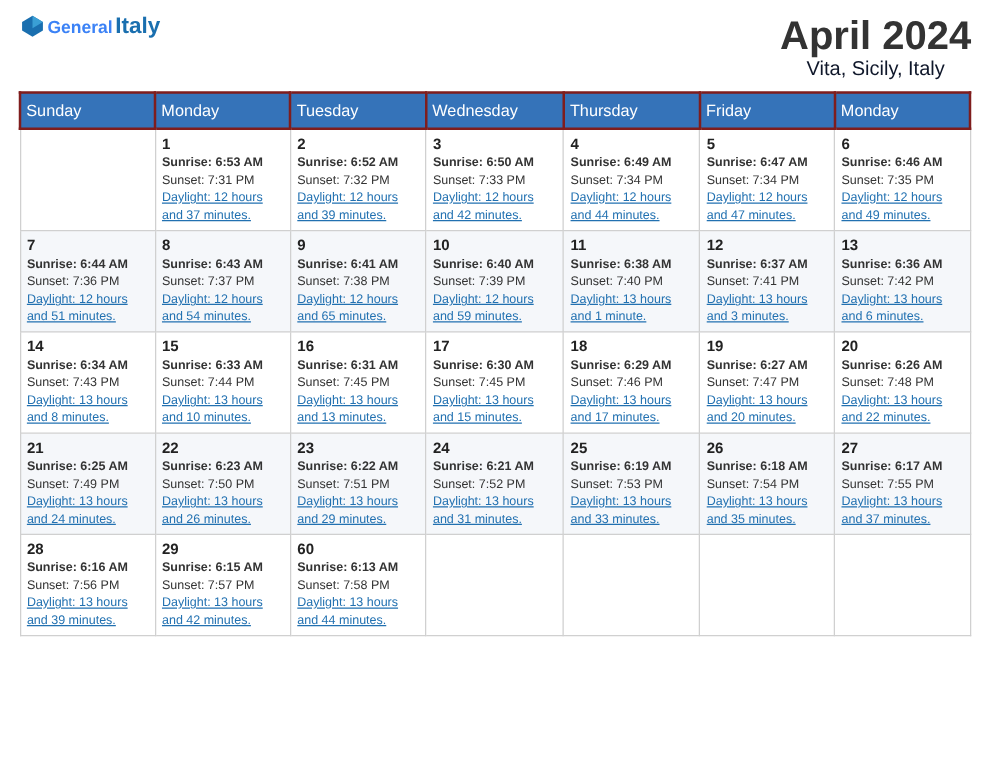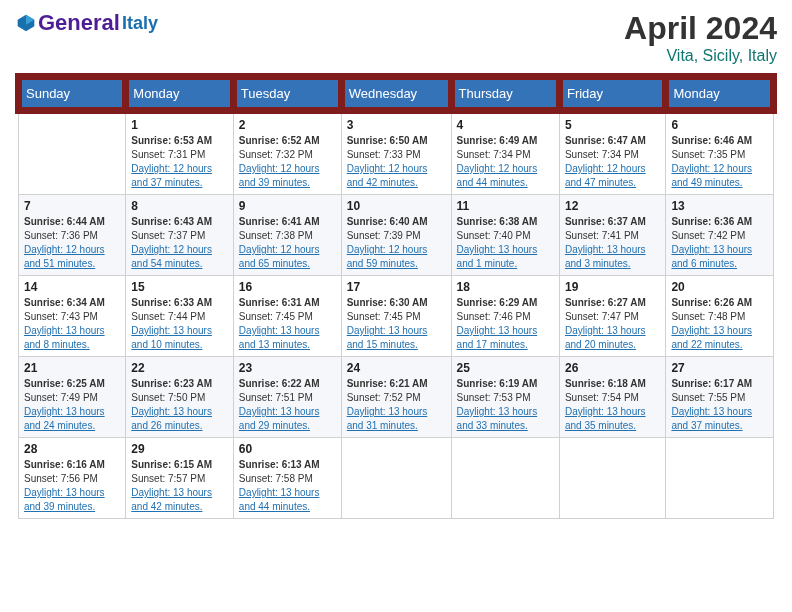--- a/index.html
+++ b/index.html
@@ -30,35 +30,36 @@
       text-align: right;
       margin-left: 20px;
     }
     .month-title {
       font-size: 32px;
       font-weight: bold;
       color: #333;
     }
     .location-title {
       font-size: 16px;
-      color: #0f766e;
+      color: #0f172a;
+      text-align: center;
     }
     .calendar {
       width: 100%;
       border-collapse: collapse;
       font-size: 11px;
     }
     .calendar th {
       background-color: #3573b9;
       color: #fff;
       padding: 6px 4px;
       text-align: left;
       font-size: 13px;
       font-weight: normal;
-      border: 7px solid #7f1d1d;
+      border: 2px solid #7f1d1d;
     }
     .calendar td {
       vertical-align: top;
       padding: 4px 5px;
       border: 1px solid #d0d0d0;
       width: 113px;
       min-height: 80px;
       background: #fff;
     }
     .calendar tr:nth-child(even) td {
@@ -84,21 +85,21 @@
   </style>
 </head>
 <body>
 
 <div class="header">
   <div class="logo">
     <svg class="logo-icon" viewBox="0 0 24 24">
       <polygon points="12,2 22,8 22,16 12,22 2,16 2,8" fill="#1a6faf"></polygon>
       <polygon points="12,2 22,8 12,14" fill="#3a9fd5"></polygon>
     </svg>
-    <span style="font-size:22px;font-weight:bold;color:#4c1d95;">General</span>
+    <span style="font-size:14px;font-weight:bold;color:#3b82f6;">General</span>
       <span style="font-size:18px;font-weight:bold;color:#1a6faf;">Italy</span>
   </div>
   <div class="title-block">
     <div class="month-title">April 2024</div>
     <div class="location-title">Vita, Sicily, Italy</div>
   </div>
 </div>
 
 <table class="calendar">
   <thead>

